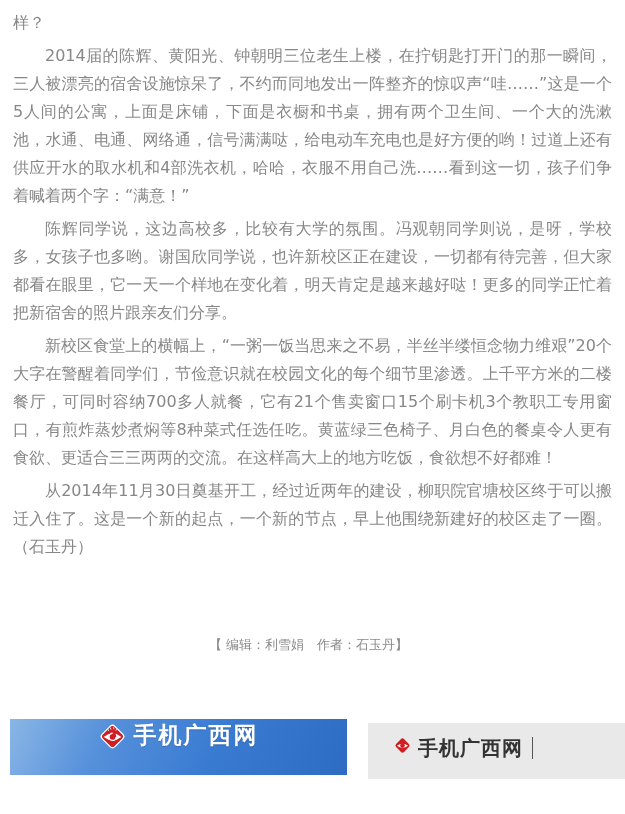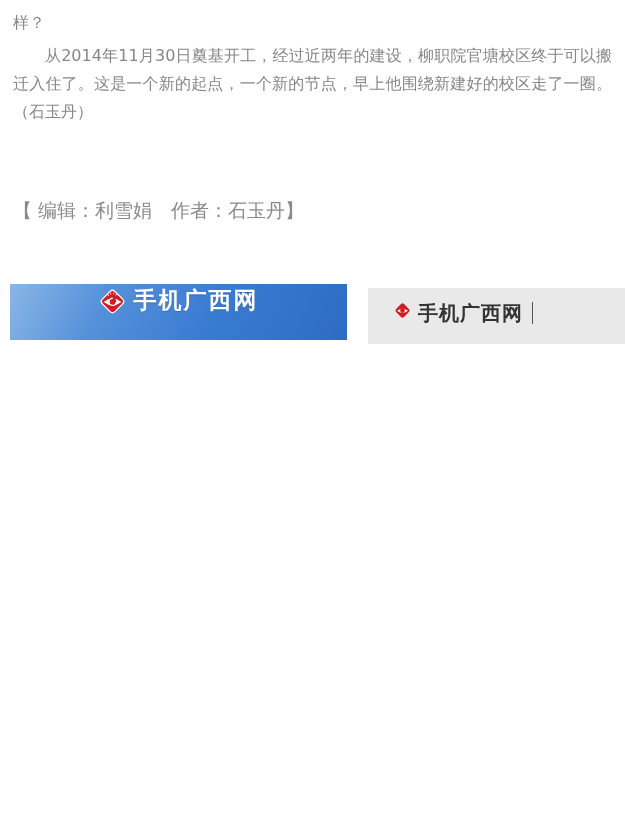--- a/index.html
+++ b/index.html
@@ -24,22 +24,22 @@
     margin: 5px 0;
     text-indent: 2em;
     word-break: break-all;
   }
   .para.no-indent {
     text-indent: 0;
   }
   .byline {
     margin-top: 70px;
     padding-right: 8px;
-    text-align: left;
-    font-size: 19px;
+    text-align: center;
+    font-size: 13px;
     line-height: 28px;
     color: #8a8a8a;
   }
   .banners {
     margin-top: 60px;
     padding-left: 10px;
     display: flex;
     align-items: flex-start;
   }
   .banner-left {
@@ -98,20 +98,23 @@
 </style>
 </head>
 <body>
 
 <div class="page">
 
   <div class="article">
     <p class="para no-indent">样？</p>
 
     <div>
+        <p class="para">2014届的陈辉、黄阳光、钟朝明三位老生上楼，在拧钥匙打开门的那一瞬间，三人被漂亮的宿舍设施惊呆了，不约而同地发出一阵整齐的惊叹声“哇……”这是一个5人间的公寓，上面是床铺，下面是衣橱和书桌，拥有两个卫生间、一个大的洗漱池，水通、电通、网络通，信号满满哒，给电动车充电也是好方便的哟！过道上还有供应开水的取水机和4部洗衣机，哈哈，衣服不用自己洗……看到这一切，孩子们争着喊着两个字：“满意！”</p>
+        <p class="para">陈辉同学说，这边高校多，比较有大学的氛围。冯观朝同学则说，是呀，学校多，女孩子也多哟。谢国欣同学说，也许新校区正在建设，一切都有待完善，但大家都看在眼里，它一天一个样地在变化着，明天肯定是越来越好哒！更多的同学正忙着把新宿舍的照片跟亲友们分享。</p>
+        <p class="para">新校区食堂上的横幅上，“一粥一饭当思来之不易，半丝半缕恒念物力维艰”20个大字在警醒着同学们，节俭意识就在校园文化的每个细节里渗透。上千平方米的二楼餐厅，可同时容纳700多人就餐，它有21个售卖窗口15个刷卡机3个教职工专用窗口，有煎炸蒸炒煮焖等8种菜式任选任吃。黄蓝绿三色椅子、月白色的餐桌令人更有食欲、更适合三三两两的交流。在这样高大上的地方吃饭，食欲想不好都难！</p>
         <p class="para">从2014年11月30日奠基开工，经过近两年的建设，柳职院官塘校区终于可以搬迁入住了。这是一个新的起点，一个新的节点，早上他围绕新建好的校区走了一圈。（石玉丹）</p>
       </div>
 
     <div class="byline">【 编辑：利雪娟　作者：石玉丹】</div>
   </div>
 
   <div class="banners">
 
     <a class="banner-left">
       <span class="logo-eye">

